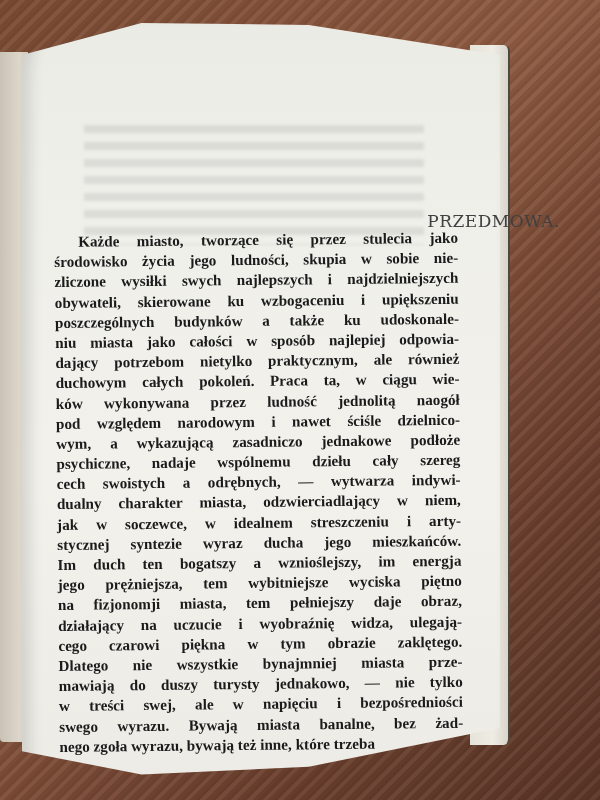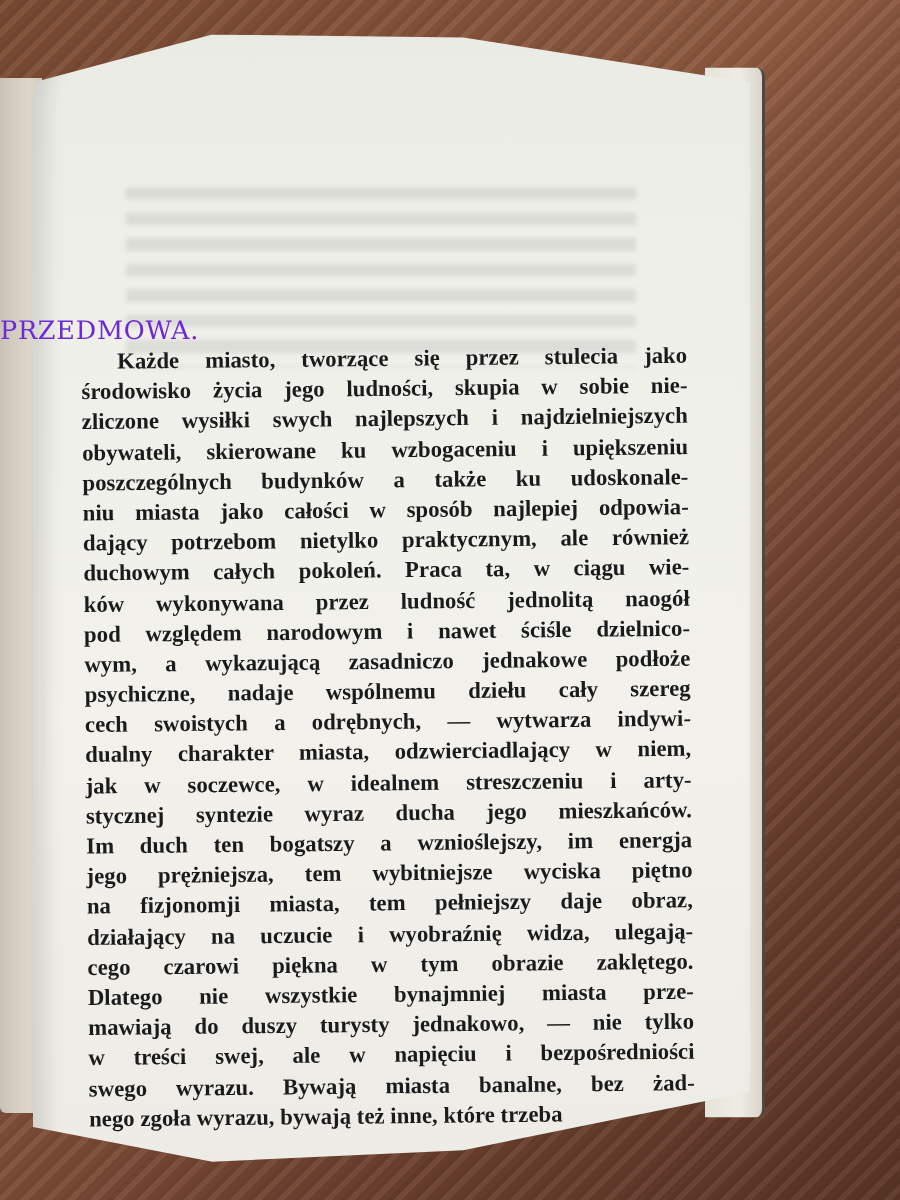--- a/index.html
+++ b/index.html
@@ -28,23 +28,23 @@
       clip-path: polygon(0 40px, 25% 8px, 60% 10px, 100% 40px, 100% 92%, 60% 97%, 25% 98%, 0 95%);
       box-shadow: inset 8px 0 14px rgba(0,0,0,0.12);
     }
     .ghost {
       position: absolute; left: 62px; top: 110px; width: 340px; height: 120px;
       opacity: 0.12;
       background: repeating-linear-gradient(180deg, #555 0 8px, transparent 8px 17px);
       filter: blur(1.5px);
     }
     .heading {
-      position: absolute; left: 0; top: 200px; width: 560px; text-align: left;
+      position: absolute; left: 0; top: 200px; width: 560px; text-align: right;
       font-family: "DejaVu Serif", serif; font-size: 17px; letter-spacing: 0.5px;
-      color: #6d28d9; font-weight: normal;
+      color: #404040; font-weight: normal;
     }
     .body-text {
       position: absolute; left: 54px; top: 232px; width: 404px;
       font-family: "Liberation Serif", serif; font-size: 15.2px; line-height: 20.2px;
       color: #1b1b1b; font-weight: bold;
       transform: rotate(-0.6deg); transform-origin: left top;
     }
     .line {
       display: block; white-space: nowrap; text-align: justify; text-align-last: justify;
       height: 20.2px;

